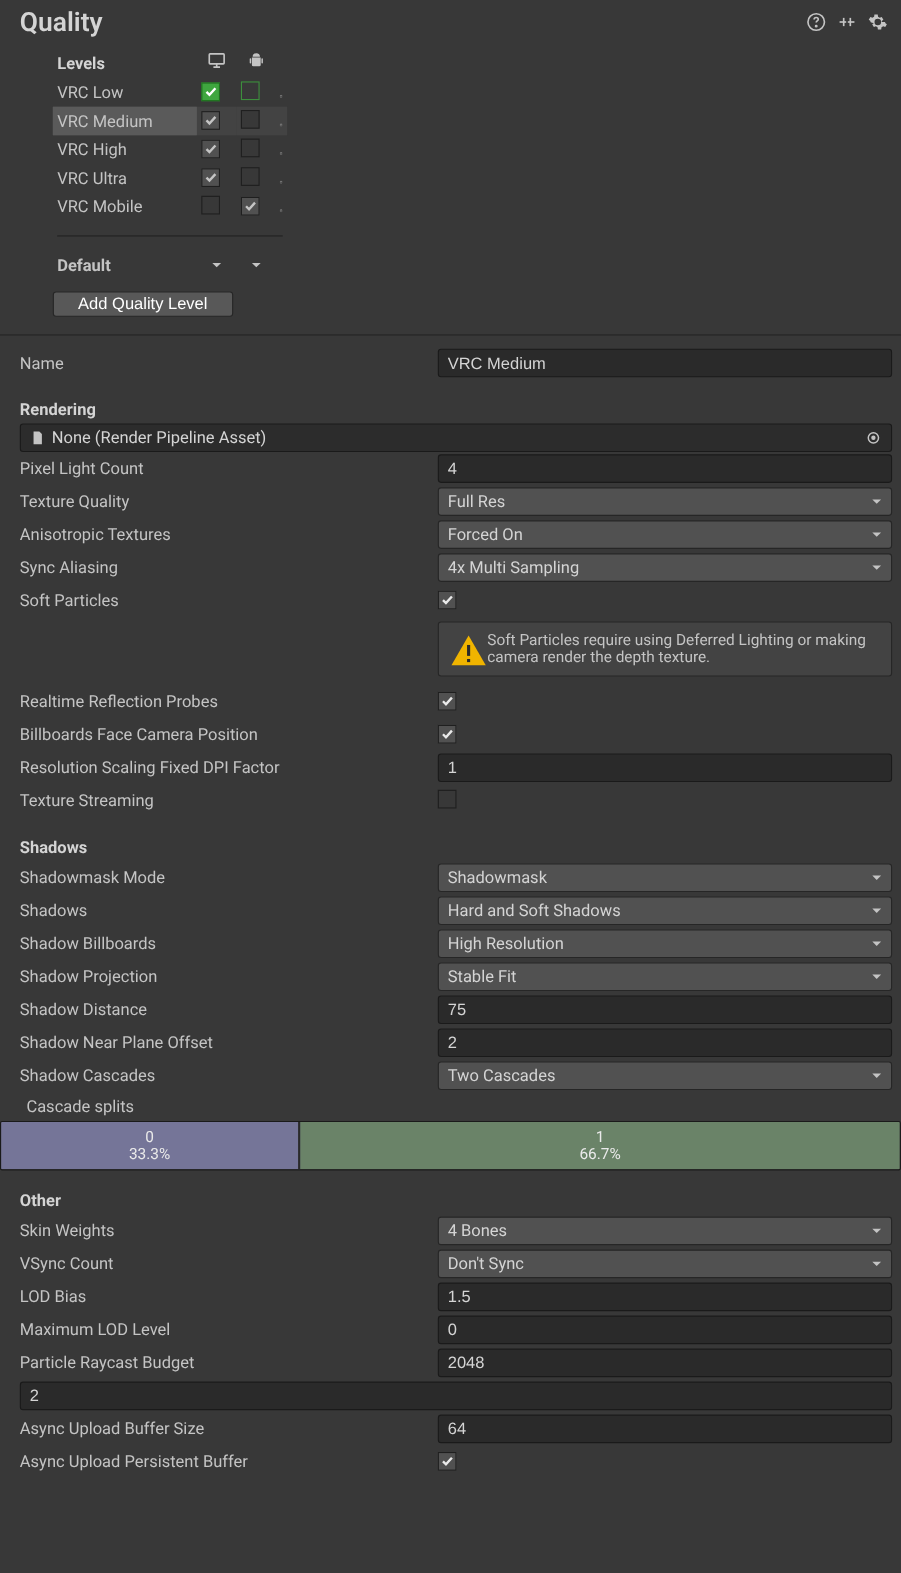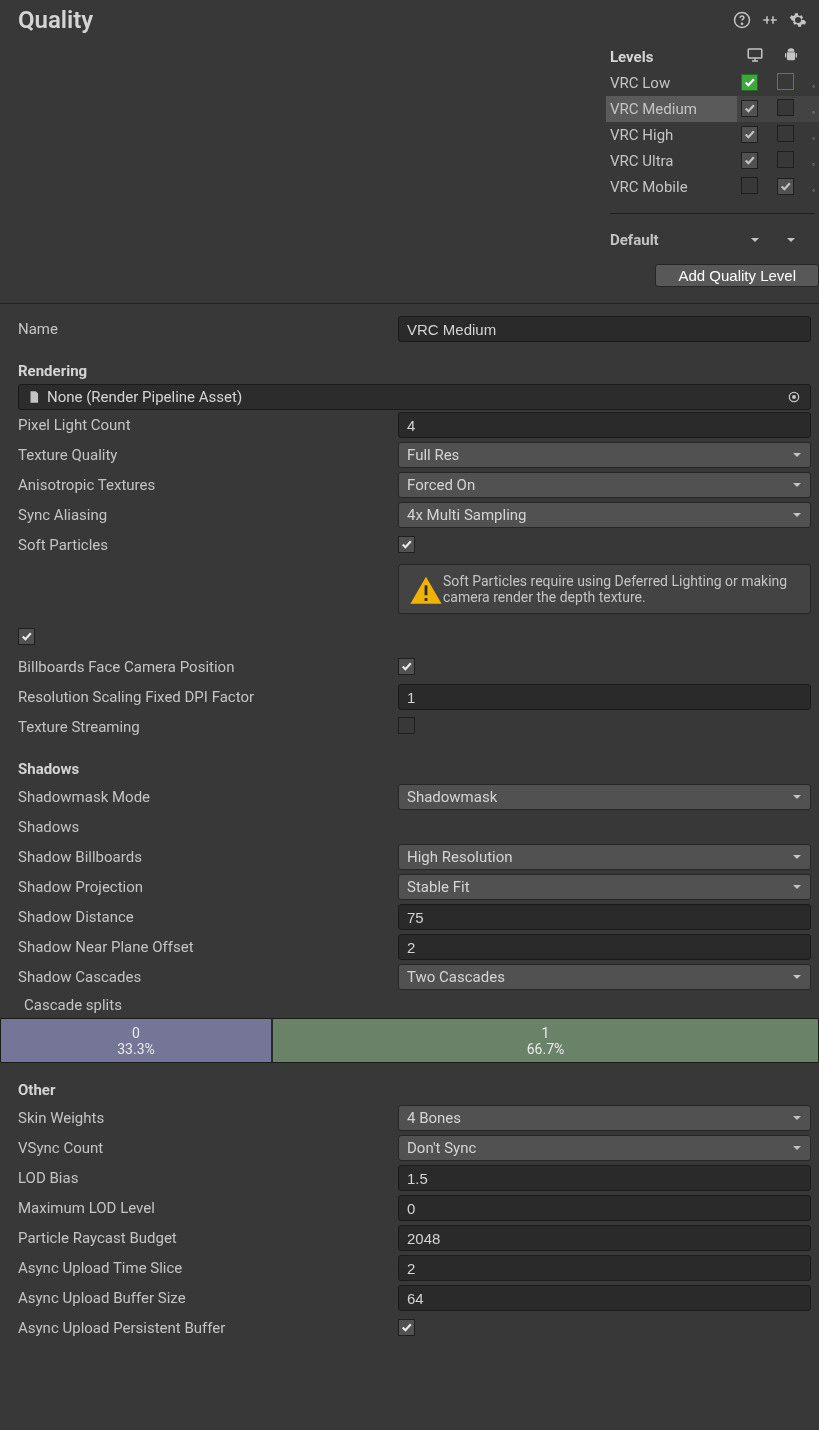--- a/index.html
+++ b/index.html
@@ -35,21 +35,22 @@
   align-items: center;
   justify-content: center;
   color: #c4c4c4;
   cursor: pointer;
 }
 
 .levels-block {
   padding: 4px 0 0 0;
   display: flex;
   flex-direction: column;
-  align-items: flex-end;
+  align-items: flex-start;
+  margin-left: 48px;
 }
 .levels-table {
   border-collapse: collapse;
 }
 .levels-table td, .levels-table th {
   padding: 2px 4px;
   text-align: left;
   font-weight: 400;
   height: 26px;
 }
@@ -412,20 +413,21 @@
         <span class="warn-icon"><svg viewBox="0 0 24 24">
               <path d="M12 2L1 21h22L12 2z" fill="#f0b400"></path>
               <rect x="11" y="8" width="2" height="7" fill="#2a2a2a"></rect>
               <rect x="11" y="17" width="2" height="2" fill="#2a2a2a"></rect>
             </svg></span>
         <span>Soft Particles require using Deferred Lighting or making camera render the depth texture.</span>
       </div>
     </div>
   </div>
   <div class="field-row">
+    <div class="field-label">Realtime Reflection Probes</div>
     <div class="field-control"><span class="chk">
           <svg viewBox="0 0 24 24" fill="none" stroke="#eaeaea" stroke-width="4">
             <path d="M5 12l5 5L20 6"></path>
           </svg>
         </span></div>
   </div>
   <div class="field-row">
     <div class="field-label">Billboards Face Camera Position</div>
     <div class="field-control"><span class="chk">
           <svg viewBox="0 0 24 24" fill="none" stroke="#eaeaea" stroke-width="4">
@@ -449,20 +451,28 @@
         <div class="dropdown">
           <span>Shadowmask</span>
           <span class="dd-arrow"><svg viewBox="0 0 10 10" fill="#c4c4c4">
               <path d="M1 3l4 4 4-4z"></path>
             </svg></span>
         </div>
       </div>
   </div>
   <div class="field-row">
     <div class="field-label">Shadows</div>
+    <div class="field-control">
+        <div class="dropdown">
+          <span>Hard and Soft Shadows</span>
+          <span class="dd-arrow"><svg viewBox="0 0 10 10" fill="#c4c4c4">
+              <path d="M1 3l4 4 4-4z"></path>
+            </svg></span>
+        </div>
+      </div>
   </div>
   <div class="field-row">
     <div class="field-label">Shadow Billboards</div>
     <div class="field-control">
         <div class="dropdown">
           <span>High Resolution</span>
           <span class="dd-arrow"><svg viewBox="0 0 10 10" fill="#c4c4c4">
               <path d="M1 3l4 4 4-4z"></path>
             </svg></span>
         </div>
@@ -542,21 +552,20 @@
   </div>
   <div class="field-row">
     <div class="field-label">Maximum LOD Level</div>
     <div class="field-control"><input class="text-input num-input" value="0" style=""></div>
   </div>
   <div class="field-row">
     <div class="field-label">Particle Raycast Budget</div>
     <div class="field-control"><input class="text-input num-input" value="2048" style=""></div>
   </div>
   <div class="field-row">
-    <div class="field-label">Async Upload Time Slice</div>
     <div class="field-control"><input class="text-input num-input" value="2" style=""></div>
   </div>
   <div class="field-row">
     <div class="field-label">Async Upload Buffer Size</div>
     <div class="field-control"><input class="text-input num-input" value="64" style=""></div>
   </div>
   <div class="field-row">
     <div class="field-label">Async Upload Persistent Buffer</div>
     <div class="field-control"><span class="chk">
           <svg viewBox="0 0 24 24" fill="none" stroke="#eaeaea" stroke-width="4">

